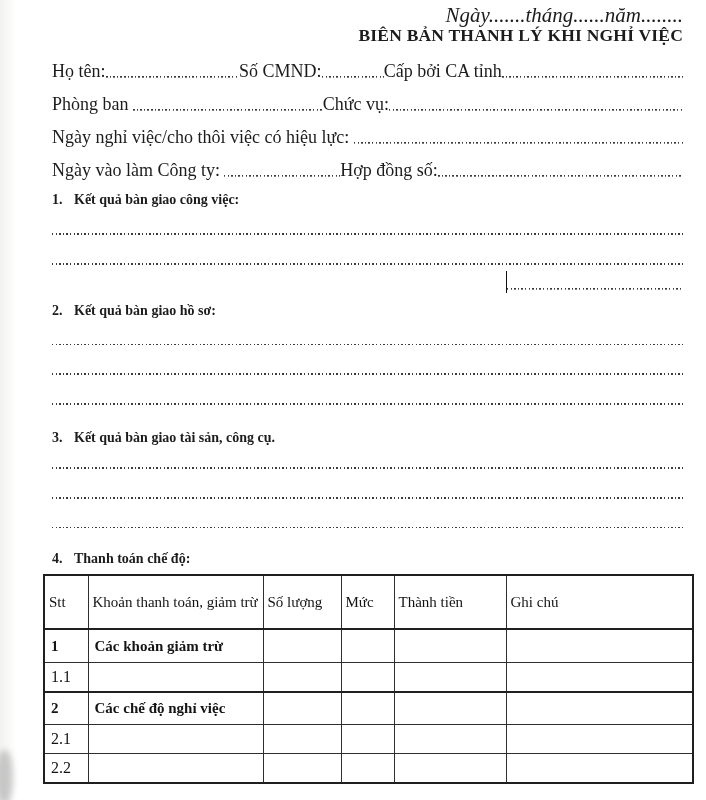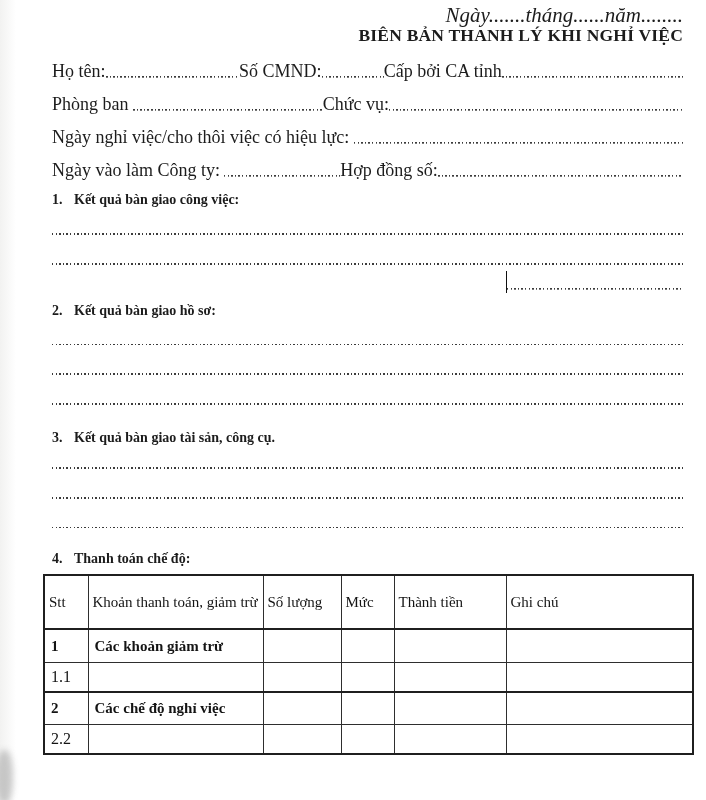--- a/index.html
+++ b/index.html
@@ -151,20 +151,28 @@
       </tr>
       <tr class="r-cat">
         <td>2</td>
         <td>Các chế độ nghỉ việc</td>
         <td></td>
         <td></td>
         <td></td>
         <td></td>
       </tr>
       <tr class="r-num">
+        <td>2.1</td>
+        <td></td>
+        <td></td>
+        <td></td>
+        <td></td>
+        <td></td>
+      </tr>
+      <tr class="r-num">
         <td>2.2</td>
         <td></td>
         <td></td>
         <td></td>
         <td></td>
         <td></td>
       </tr>
     </tbody>
   </table>
 

